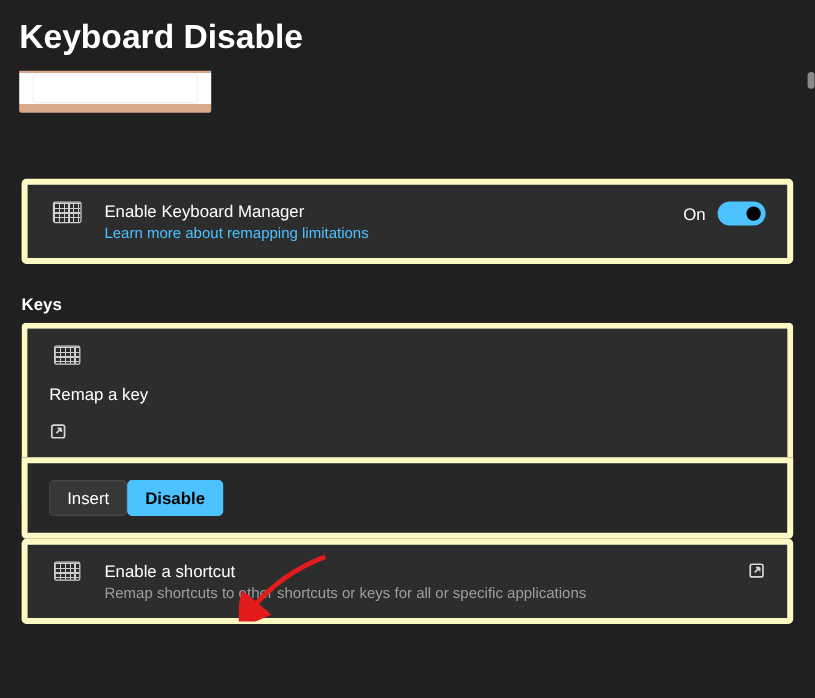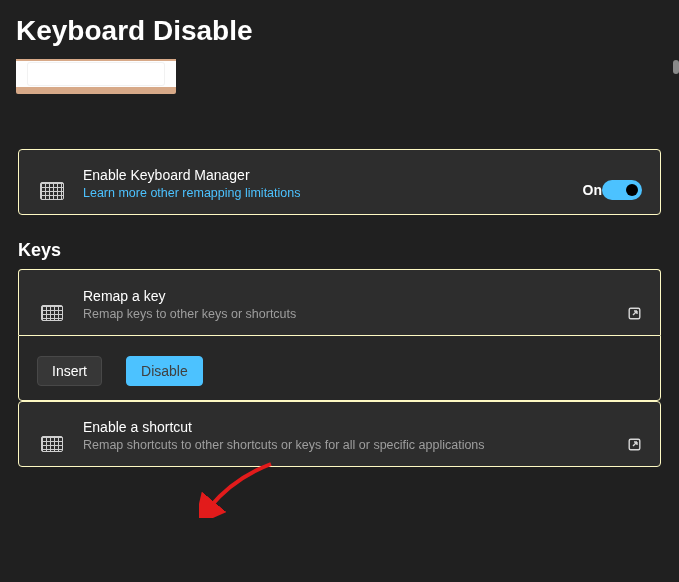--- a/index.html
+++ b/index.html
@@ -36,31 +36,31 @@
     position:absolute;
     top:4px; left:12px; right:12px; height:22px;
     background:#ffffff;
     border-radius:2px;
     box-shadow: 0 0 0 1px rgba(0,0,0,.05);
   }
   .content {
     padding: 0 18px;
   }
   .section-label {
-    font-size: 18px;
+    font-size: 14px;
     font-weight: 600;
     color: #ffffff;
     margin: 25px 0 8px 0;
   }
   .card {
     background: #2d2d2d;
-    border: 1px solid #fef9c3;
+    border: 5px solid #fef9c3;
     border-radius: 4px;
     display: flex;
-    align-items: flex-end;
+    align-items: flex-start;
     padding: 14px 18px;
     min-height: 66px;
   }
   .card.row {
     gap: 16px;
   }
   .card .icon-slot {
     width: 30px;
     display:flex;
     justify-content:center;
@@ -99,21 +99,21 @@
   }
   .link {
     font-size: 12.5px;
     color: #4cc2ff;
     font-weight: 400;
     cursor: pointer;
   }
   .toggle-wrap {
     display:flex;
     align-items:center;
-    font-weight:bold;
+    gap:10px;
   }
   .toggle-label {
     font-size: 14px;
     color:#ffffff;
   }
   .toggle {
     width: 40px;
     height: 20px;
     border-radius: 10px;
     background: #4cc2ff;
@@ -133,44 +133,45 @@
     color:#d6d6d6;
   }
   .card-stack {
     display:flex;
     flex-direction:column;
   }
   .card-stack .card:first-child {
     border-bottom-left-radius:0;
     border-bottom-right-radius:0;
     border-bottom:none;
+    flex-direction:column;
   }
   .card-stack .card:last-child {
     border-top-left-radius:0;
     border-top-right-radius:0;
     background:#272727;
   }
   .btn {
     font-size:14px;
     padding: 6px 14px;
     border-radius:4px;
     border: 1px solid #484848;
     background:#373737;
     color:#ffffff;
     cursor:pointer;
   }
   .btn.accent {
     background:#4cc2ff;
     border-color:#4cc2ff;
-    color:#404040;
-    font-weight:400;
+    color:#000000;
+    font-weight:700;
   }
   .btn-row {
     display:flex;
-    gap:24px;
+    gap:0;
   }
   .first-card { margin-top: 55px; }
   .arrow {
     position:absolute;
     left:199px;
     top:458px;
     pointer-events:none;
   }
   .scroll-hint {
     position:absolute;
@@ -192,40 +193,39 @@
 <div class="scroll-hint"></div>
 
 <div class="content">
 
   <div class="card row first-card">
     <div class="icon-slot">
       <div class="kb-icon big"></div>
     </div>
     <div class="texts">
       <span class="title">Enable Keyboard Manager</span>
-      <span class="link">Learn more other remapping limitations</span>
+      <span class="link">Learn more about remapping limitations</span>
     </div>
     <div class="toggle-wrap">
       <span class="toggle-label">On</span>
       <div class="toggle">
         <div class="knob"></div>
       </div>
     </div>
   </div>
 
   <div class="section-label">Keys</div>
 
   <div class="card-stack">
     <div class="card row">
       <div class="icon-slot">
         <div class="kb-icon"></div>
       </div>
       <div class="texts">
         <span class="title">Remap a key</span>
-        <span class="subtitle">Remap keys to other keys or shortcuts</span>
       </div>
       <div class="open-icon">
         <svg width="15" height="15" viewBox="0 0 15 15" fill="none" stroke="currentColor" stroke-width="1.4">
           <rect x="2.2" y="2.2" width="10.6" height="10.6" rx="1.5"></rect>
           <path d="M6 9 L10 5 M10 5 H7 M10 5 V8"></path>
         </svg>
       </div>
     </div>
     <div class="card">
       <div class="btn-row">

